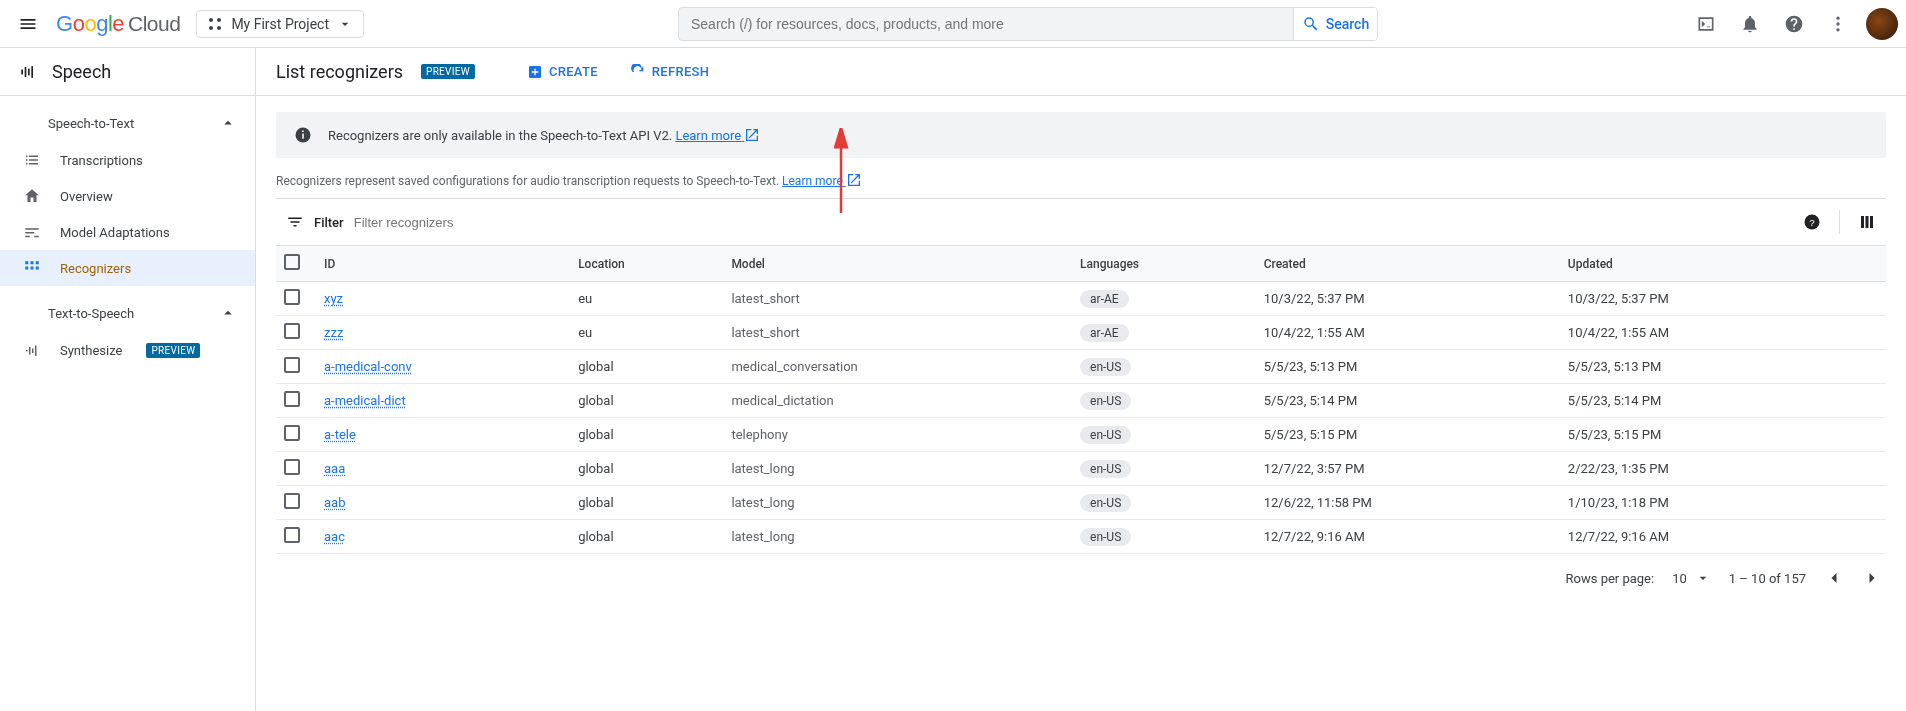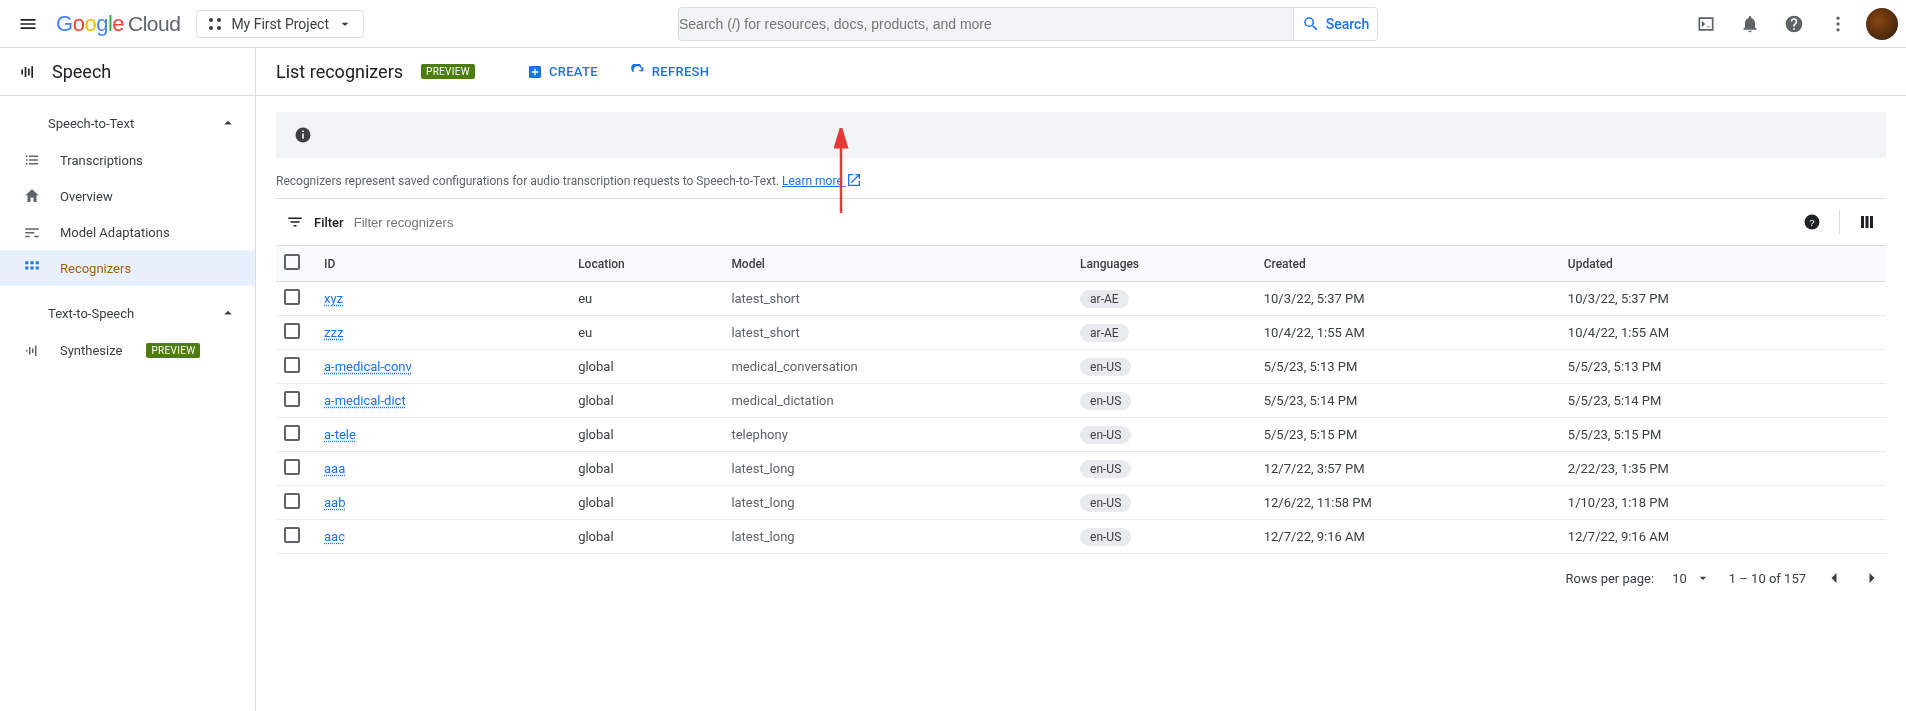--- a/index.html
+++ b/index.html
@@ -54,21 +54,21 @@
   border-radius: 4px;
   display: flex;
   align-items: center;
   background: #f1f3f4;
   overflow: hidden;
 }
 .searchbox input {
   flex: 1;
   border: none;
   background: transparent;
-  padding: 0 0;
+  padding: 0 12px;
   font-size: 14px;
   outline: none;
   color: #14532d;
 }
 .searchbox .search-btn {
   width: 84px;
   height: 100%;
   border-left: 1px solid #dadce0;
   background: #fff;
   display: flex;
@@ -127,21 +127,21 @@
   font-size: 13px; color: #3c4043;
   cursor: pointer;
 }
 .sb-item.active {
   background: #e8f0fe;
   color: #a16207;
 }
 .sb-item .sb-icon { width: 20px; color:#5f6368; display:flex; justify-content:center;}
 .sb-item.active .sb-icon { color:#1a73e8; }
 .badge-preview {
-  background: #4d7c0f;
+  background: #0369a1;
   color: #fff;
   font-size: 10px;
   padding: 2px 5px;
   border-radius: 2px;
   margin-left: 6px;
   letter-spacing: 0.3px;
 }
 
 .content { flex: 1; display:flex; flex-direction:column; overflow:hidden;}
 .content-header {
@@ -387,20 +387,26 @@
         <span>REFRESH</span>
       </div>
     </div>
 
     <div class="info-banner">
       <svg class="ic18" viewBox="0 0 24 24">
           <circle cx="12" cy="12" r="10"></circle>
           <rect x="11" y="10" width="2" height="7" fill="#fff"></rect>
           <rect x="11" y="6" width="2" height="2" fill="#fff"></rect>
         </svg>
+      <span>
+        <span>Recognizers are only available in the Speech-to-Text API V2. </span>
+        <a href="#"><span>Learn more</span> <svg class="ic16" style="vertical-align:-3px" viewBox="0 0 24 24">
+              <path fill="#1a73e8" d="M14 3v2h3.59L7 15.59 8.41 17 19 6.41V10h2V3h-7zM5 5h6V3H3v18h18v-8h-2v6H5V5z"></path>
+            </svg></a>
+      </span>
     </div>
 
     <div class="desc-line">
       <span>Recognizers represent saved configurations for audio transcription requests to Speech-to-Text. </span>
       <a href="#"><span>Learn more</span> <svg class="ic16" style="vertical-align:-3px" viewBox="0 0 24 24">
             <path fill="#1a73e8" d="M14 3v2h3.59L7 15.59 8.41 17 19 6.41V10h2V3h-7zM5 5h6V3H3v18h18v-8h-2v6H5V5z"></path>
           </svg></a>
     </div>
 
     <div class="filter-bar">

